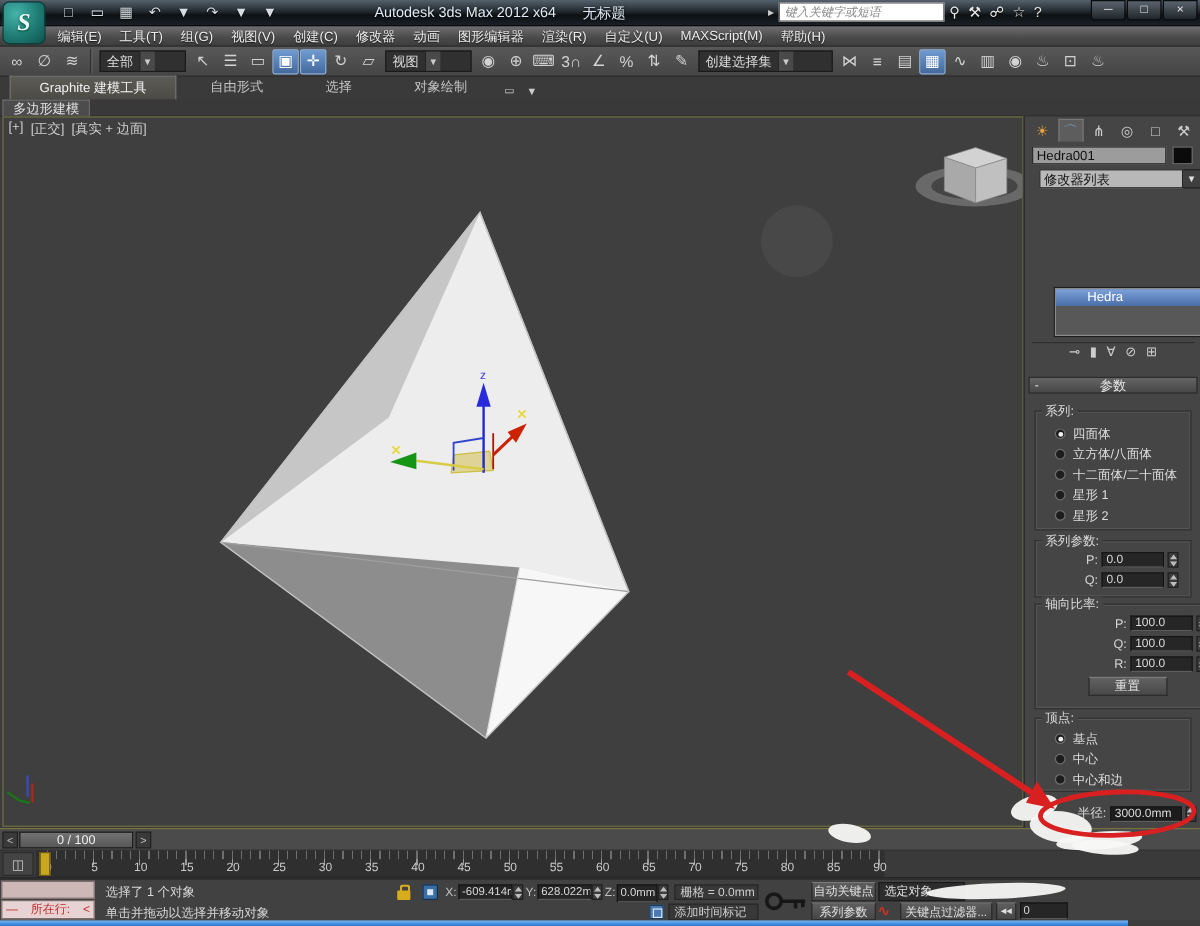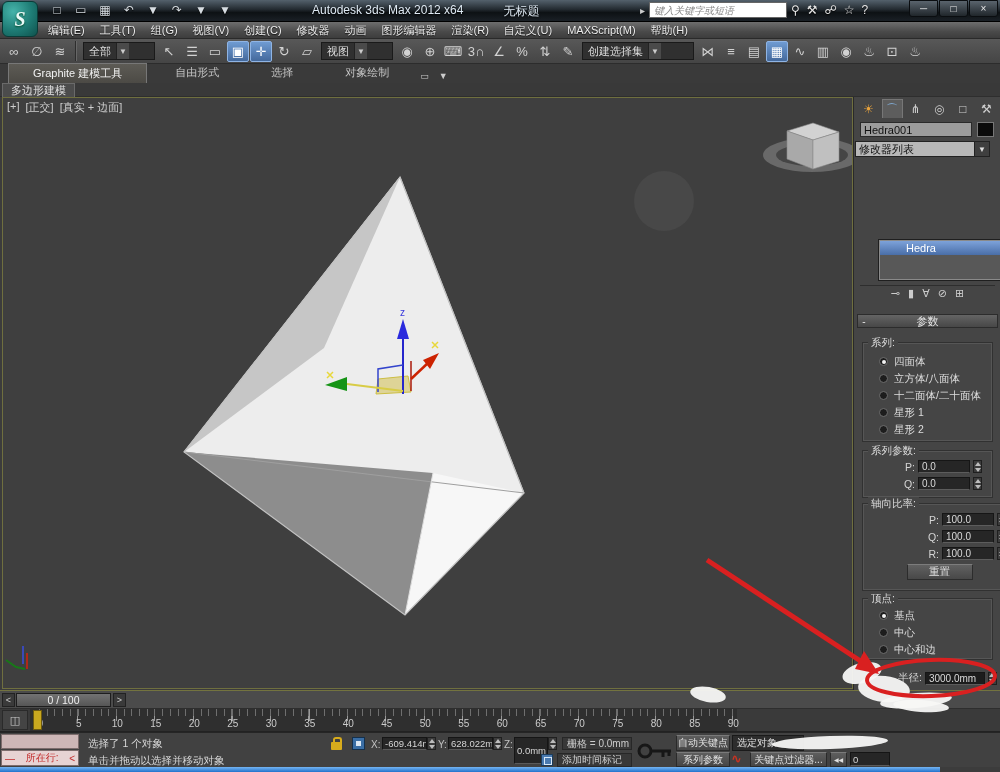--- a/index.html
+++ b/index.html
@@ -11,21 +11,21 @@
   
   .titlebar{left:0;top:0;width:1000px;height:22px;
     background:linear-gradient(#54616c,#232a30 45%,#0d1114 60%,#1a2026);border-bottom:1px solid #000}
   .applogo{left:2px;top:1px;width:36px;height:36px;z-index:60;border-radius:6px;
     background:radial-gradient(circle at 30% 28%,#46b3aa,#1e7c75 55%,#0f524d);
     border:1px solid #0a3c38;display:flex;align-items:center;justify-content:center;
     color:#eafaf8;font:italic bold 20px "Liberation Serif",serif;text-shadow:0 1px 2px #042}
   .qat{left:48px;top:2px;display:flex;gap:6px;align-items:center}
   .qicon{width:18px;height:16px;display:flex;align-items:center;justify-content:center;
     color:#d7dde2;font-size:12px;text-shadow:0 1px 1px #000}
-  .apptitle{left:312px;top:3px;display:flex;gap:40px;white-space:nowrap;
+  .apptitle{left:312px;top:3px;display:flex;gap:22px;white-space:nowrap;
     color:#dfeaf4;font-size:12px;text-shadow:0 1px 2px #000}
   .searcharea{left:640px;top:2px;display:flex;align-items:center;gap:4px}
   .sarrow{color:#ccc;font-size:10px}
   .searchbox{width:138px;height:16px;background:#fff;border:1px solid #666;font-size:10px;
     font-style:italic;color:#333;padding:0 4px}
   .searchbox::placeholder{color:#888;font-style:italic}
   .sicons{display:flex;gap:7px;align-items:center}
   .sicon{color:#e8e8e8;font-size:12px;text-shadow:0 1px 1px #000}
   .winbtns{right:2px;top:0;display:flex}
   .wbtn{width:29px;height:17px;display:flex;align-items:center;justify-content:center;
@@ -67,21 +67,21 @@
   .vsvg{left:0;top:0}
 
   
   .cpanel{left:853px;top:97px;width:147px;height:593px;background:#454545;border-left:1px solid #292929}
   .cptabs{left:4px;top:2px;width:139px;height:19px;display:flex;justify-content:space-between}
   .cptab{width:21px;height:19px;display:flex;align-items:center;justify-content:center;font-size:12px;color:#cfcfcf}
   .cptab.orange{color:#e8a33d}.cptab.blue{color:#86b8e8}.cptab.on{background:#5d5d5d;border:1px solid #777;border-bottom:none}
   .namefield{left:6px;top:25px;width:112px;height:15px;background:#9c9c9c;border:1px solid #2a2a2a;
     color:#111;font-size:11px;display:flex;align-items:center;padding:0 3px}
   .colorswatch{left:123px;top:25px;width:17px;height:15px;background:#0b0b0b;border:1px solid #777}
-  .modlist{left:1px;top:44px;width:135px;height:16px;display:flex}
+  .modlist{left:12px;top:44px;width:135px;height:16px;display:flex}
   .modlist .mlt{flex:1;background:#b8b8b8;color:#141414;border:1px solid #222;display:flex;align-items:center;
     padding:0 3px;font-size:11px}
   .modlist .mla{width:15px;background:#3f3f3f;border:1px solid #222;border-left:none;display:flex;
     align-items:center;justify-content:center;color:#ddd;font-size:8px}
   .btngrid{left:6px;top:65px;width:136px;display:grid;grid-template-columns:1fr 1fr;gap:1px}
   .btn3d{background:linear-gradient(#616161,#484848);border:1px solid #2c2c2c;border-top-color:#7c7c7c;
     color:#e3e3e3;font-size:10.5px;height:16px;display:flex;align-items:center;justify-content:center;
     white-space:nowrap;overflow:hidden}
   .stack{left:24px;top:142px;width:135px;height:42px;background:#585858;border:1px solid #1f1f1f;
     box-shadow:0 0 0 1px #8a8a8a inset}
@@ -490,21 +490,21 @@
     <span class="sb stext" style="left:88px;top:21px">单击并拖动以选择并移动对象</span>
     <span class="sb lock"></span>
     <span class="sb absicon"></span>
     <span class="sb coordlab" style="left:371px;top:6px">X:</span>
     <span class="sb sfield" style="left:382px;top:4px;width:45px;height:13px">-609.414mm</span>
     <span class="sb spin" style="left:427px;top:4px"></span>
     <span class="sb coordlab" style="left:438px;top:6px">Y:</span>
     <span class="sb sfield" style="left:448px;top:4px;width:45px;height:13px">628.022mm</span>
     <span class="sb spin" style="left:493px;top:4px"></span>
     <span class="sb coordlab" style="left:504px;top:6px">Z:</span>
-    <span class="sb sfield" style="left:514px;top:4px;width:34px;height:27px">0.0mm</span>
+    <span class="sb sfield" style="left:514px;top:4px;width:34px;height:15px">0.0mm</span>
     <span class="sb spin" style="left:548px;top:4px"></span>
     <span class="sb flatfield" style="left:562px;top:4px;width:70px;height:13px">栅格 = 0.0mm</span>
     <span class="sb ttagicon"></span>
     <span class="sb flatfield" style="left:557px;top:20px;width:75px;height:14px">添加时间标记</span>
     <svg class="sb" style="left:636px;top:3px" width="38" height="30">
       <circle cx="9" cy="15" r="6" fill="none" stroke="#171717" stroke-width="3"></circle>
       <line x1="15" y1="15" x2="35" y2="15" stroke="#171717" stroke-width="3"></line>
       <line x1="27" y1="15" x2="27" y2="21" stroke="#171717" stroke-width="3"></line>
       <line x1="33" y1="15" x2="33" y2="20" stroke="#171717" stroke-width="3"></line>
     </svg>

